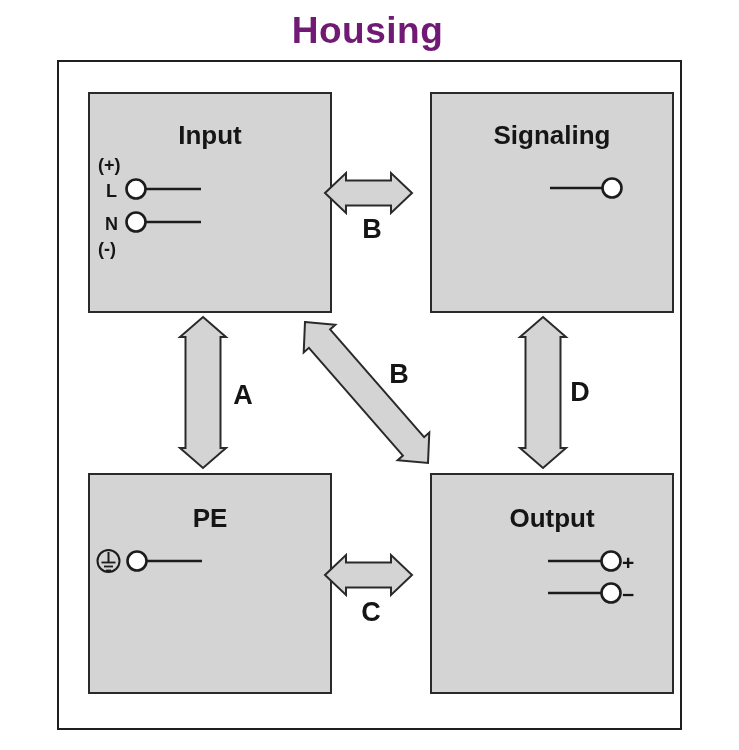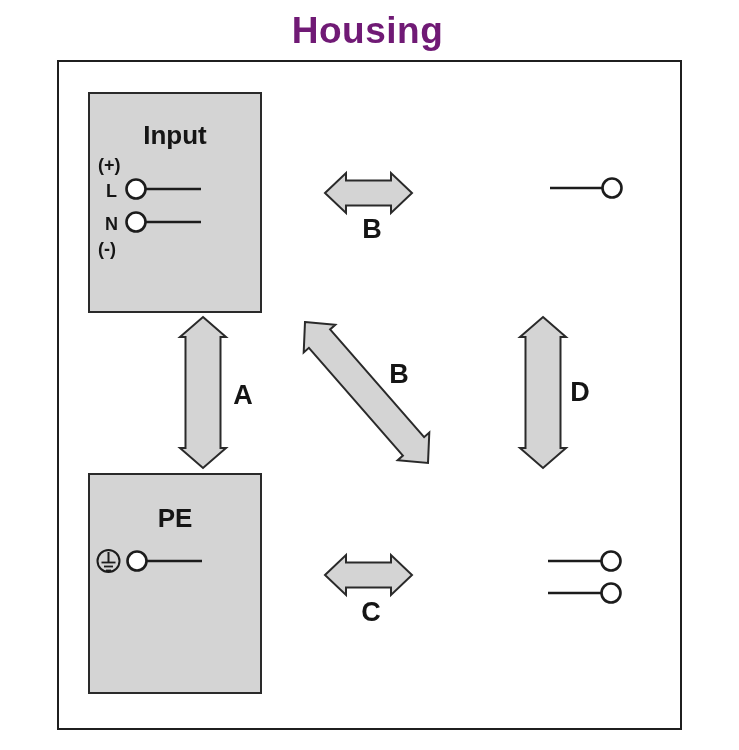--- a/index.html
+++ b/index.html
@@ -9,21 +9,21 @@
   }
   .diagram-title {
     position:absolute; left:4px; top:10px; width:727px; text-align:center;
     font-size:37px; font-weight:bold; letter-spacing:0.5px; color:#701a75;
   }
   .housing-outline {
     position:absolute; left:57px; top:60px; width:621px; height:666px;
     border:2px solid #1f1f1f; background:#ffffff;
   }
   .block {
-    position:absolute; width:174px; height:221px; box-sizing:border-box;
+    position:absolute; width:244px; height:221px; box-sizing:border-box;
     background:#d4d4d4; border:2px solid #2a2a2a;
   }
   .block-input     { left:88px;  top:92px;  }
   .block-signaling { left:430px; top:92px;  }
   .block-pe        { left:88px;  top:473px;text-decoration:underline; }
   .block-output    { left:430px; top:473px; }
   .block-title {
     position:absolute; left:0; right:0; text-align:center;
     font-size:26px; font-weight:bold; color:#151515;
   }
@@ -64,25 +64,33 @@
   <div class="housing-outline"></div>
 
   <div class="block block-input">
     <div class="block-title title-top">Input</div>
     <div class="pin-label pin-plus">(+)</div>
     <div class="pin-label pin-l">L</div>
     <div class="pin-label pin-n">N</div>
     <div class="pin-label pin-minus">(-)</div>
   </div>
 
+  <div class="block block-signaling">
+    <div class="block-title title-top">Signaling</div>
+  </div>
 
   <div class="block block-pe">
     <div class="block-title title-bottom">PE</div>
   </div>
 
+  <div class="block block-output">
+    <div class="block-title title-bottom">Output</div>
+    <div class="out-pin-label out-plus">+</div>
+    <div class="out-pin-label out-minus">−</div>
+  </div>
 
   <svg class="overlay" viewBox="0 0 739 750" xmlns="http://www.w3.org/2000/svg">
 
     <g stroke="#1c1c1c" stroke-width="2.6" fill="none">
       <line x1="146" y1="189" x2="201" y2="189"></line>
       <circle cx="136" cy="189" r="9.5" fill="#ffffff"></circle>
       <line x1="146" y1="222" x2="201" y2="222"></line>
       <circle cx="136" cy="222" r="9.5" fill="#ffffff"></circle>
     </g>
 

